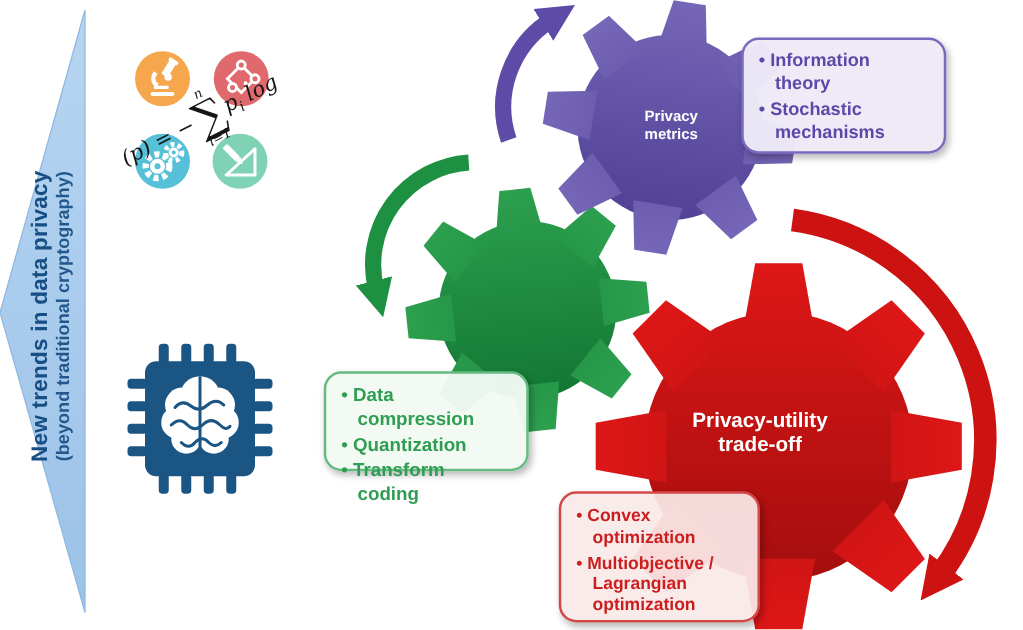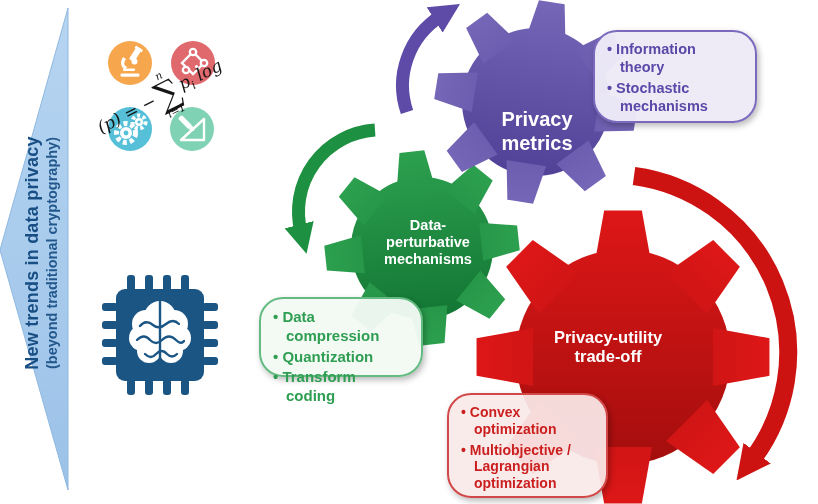--- a/index.html
+++ b/index.html
@@ -20,26 +20,26 @@
       display:flex;align-items:center;justify-content:center;color:#151515;
       font-family:"DejaVu Serif",serif;font-style:italic;font-size:17px;}
   .formula .sig{display:flex;flex-direction:column;align-items:center;line-height:.8;margin:0 2px;}
   .formula .sig .s{font-size:34px;font-style:normal;line-height:.9;}
   .formula .sig .sm{font-size:10.5px;}
   .formula sub{font-size:11px;}
 
   
   .gear-label{position:absolute;color:#fff;font-weight:600;text-align:center;
       white-space:pre-line;transform:translate(-50%,-50%);line-height:1.18;}
-  .gl-purple{left:537px;top:100px;width:130px;font-size:20px;margin-top:32px;}
+  .gl-purple{left:537px;top:100px;width:130px;font-size:12px;}
   .gl-green{left:428px;top:243px;width:140px;font-size:14.5px;}
   .gl-red{left:608px;top:347px;width:170px;font-size:16.5px;}
 
   
-  .callout{position:absolute;border-radius:24px;box-shadow:2px 3px 6px rgba(0,0,0,.28);
+  .callout{position:absolute;border-radius:14px;box-shadow:2px 3px 6px rgba(0,0,0,.28);
       padding:9px 12px;box-sizing:border-box;font-weight:bold;}
   .callout ul{margin:0;padding:0;list-style:none;}
   .callout li{padding-left:13px;text-indent:-13px;}
   .callout li::before{content:"• ";}
   .co-purple{left:593px;top:30px;width:164px;height:93px;background:rgba(237,234,247,.97);
       border:2px solid #7b69be;color:#5b48a8;font-size:14.5px;line-height:1.22;}
   .co-purple li{max-width:102px;margin-bottom:4px;}
   .co-green{left:259px;top:297px;width:164px;height:80px;background:rgba(243,250,244,.96);
       border:2px solid #63bb81;color:#2f9e53;font-size:15px;line-height:1.25;}
   .co-green li{margin-bottom:2px;}
@@ -202,23 +202,20 @@
     <g stroke="#1a5584" stroke-width="2.4" fill="none" stroke-linecap="round">
       <path d="M67,34 V 96"></path>
       <path d="M47,58 q6,-7 13,-1 q6,5 13,-1 q7,-6 13,0"></path>
       <path d="M44,72 q7,-7 13,0 q6,6 12,0 q7,-7 14,0 q5,5 8,1"></path>
       <path d="M52,86 q6,6 11,0 q6,-6 11,0 q5,5 10,0"></path>
     </g>
   </svg>
 
   <div class="gear-label gl-purple">Privacy
 metrics</div>
-  <div class="gear-label gl-green">Data-
-perturbative
-mechanisms</div>
   <div class="gear-label gl-red">Privacy-utility
 trade-off</div>
 
   <div class="callout co-purple">
     <ul>
       <li>Information theory</li>
       <li>Stochastic mechanisms</li>
     </ul>
   </div>
   <div class="callout co-red">

